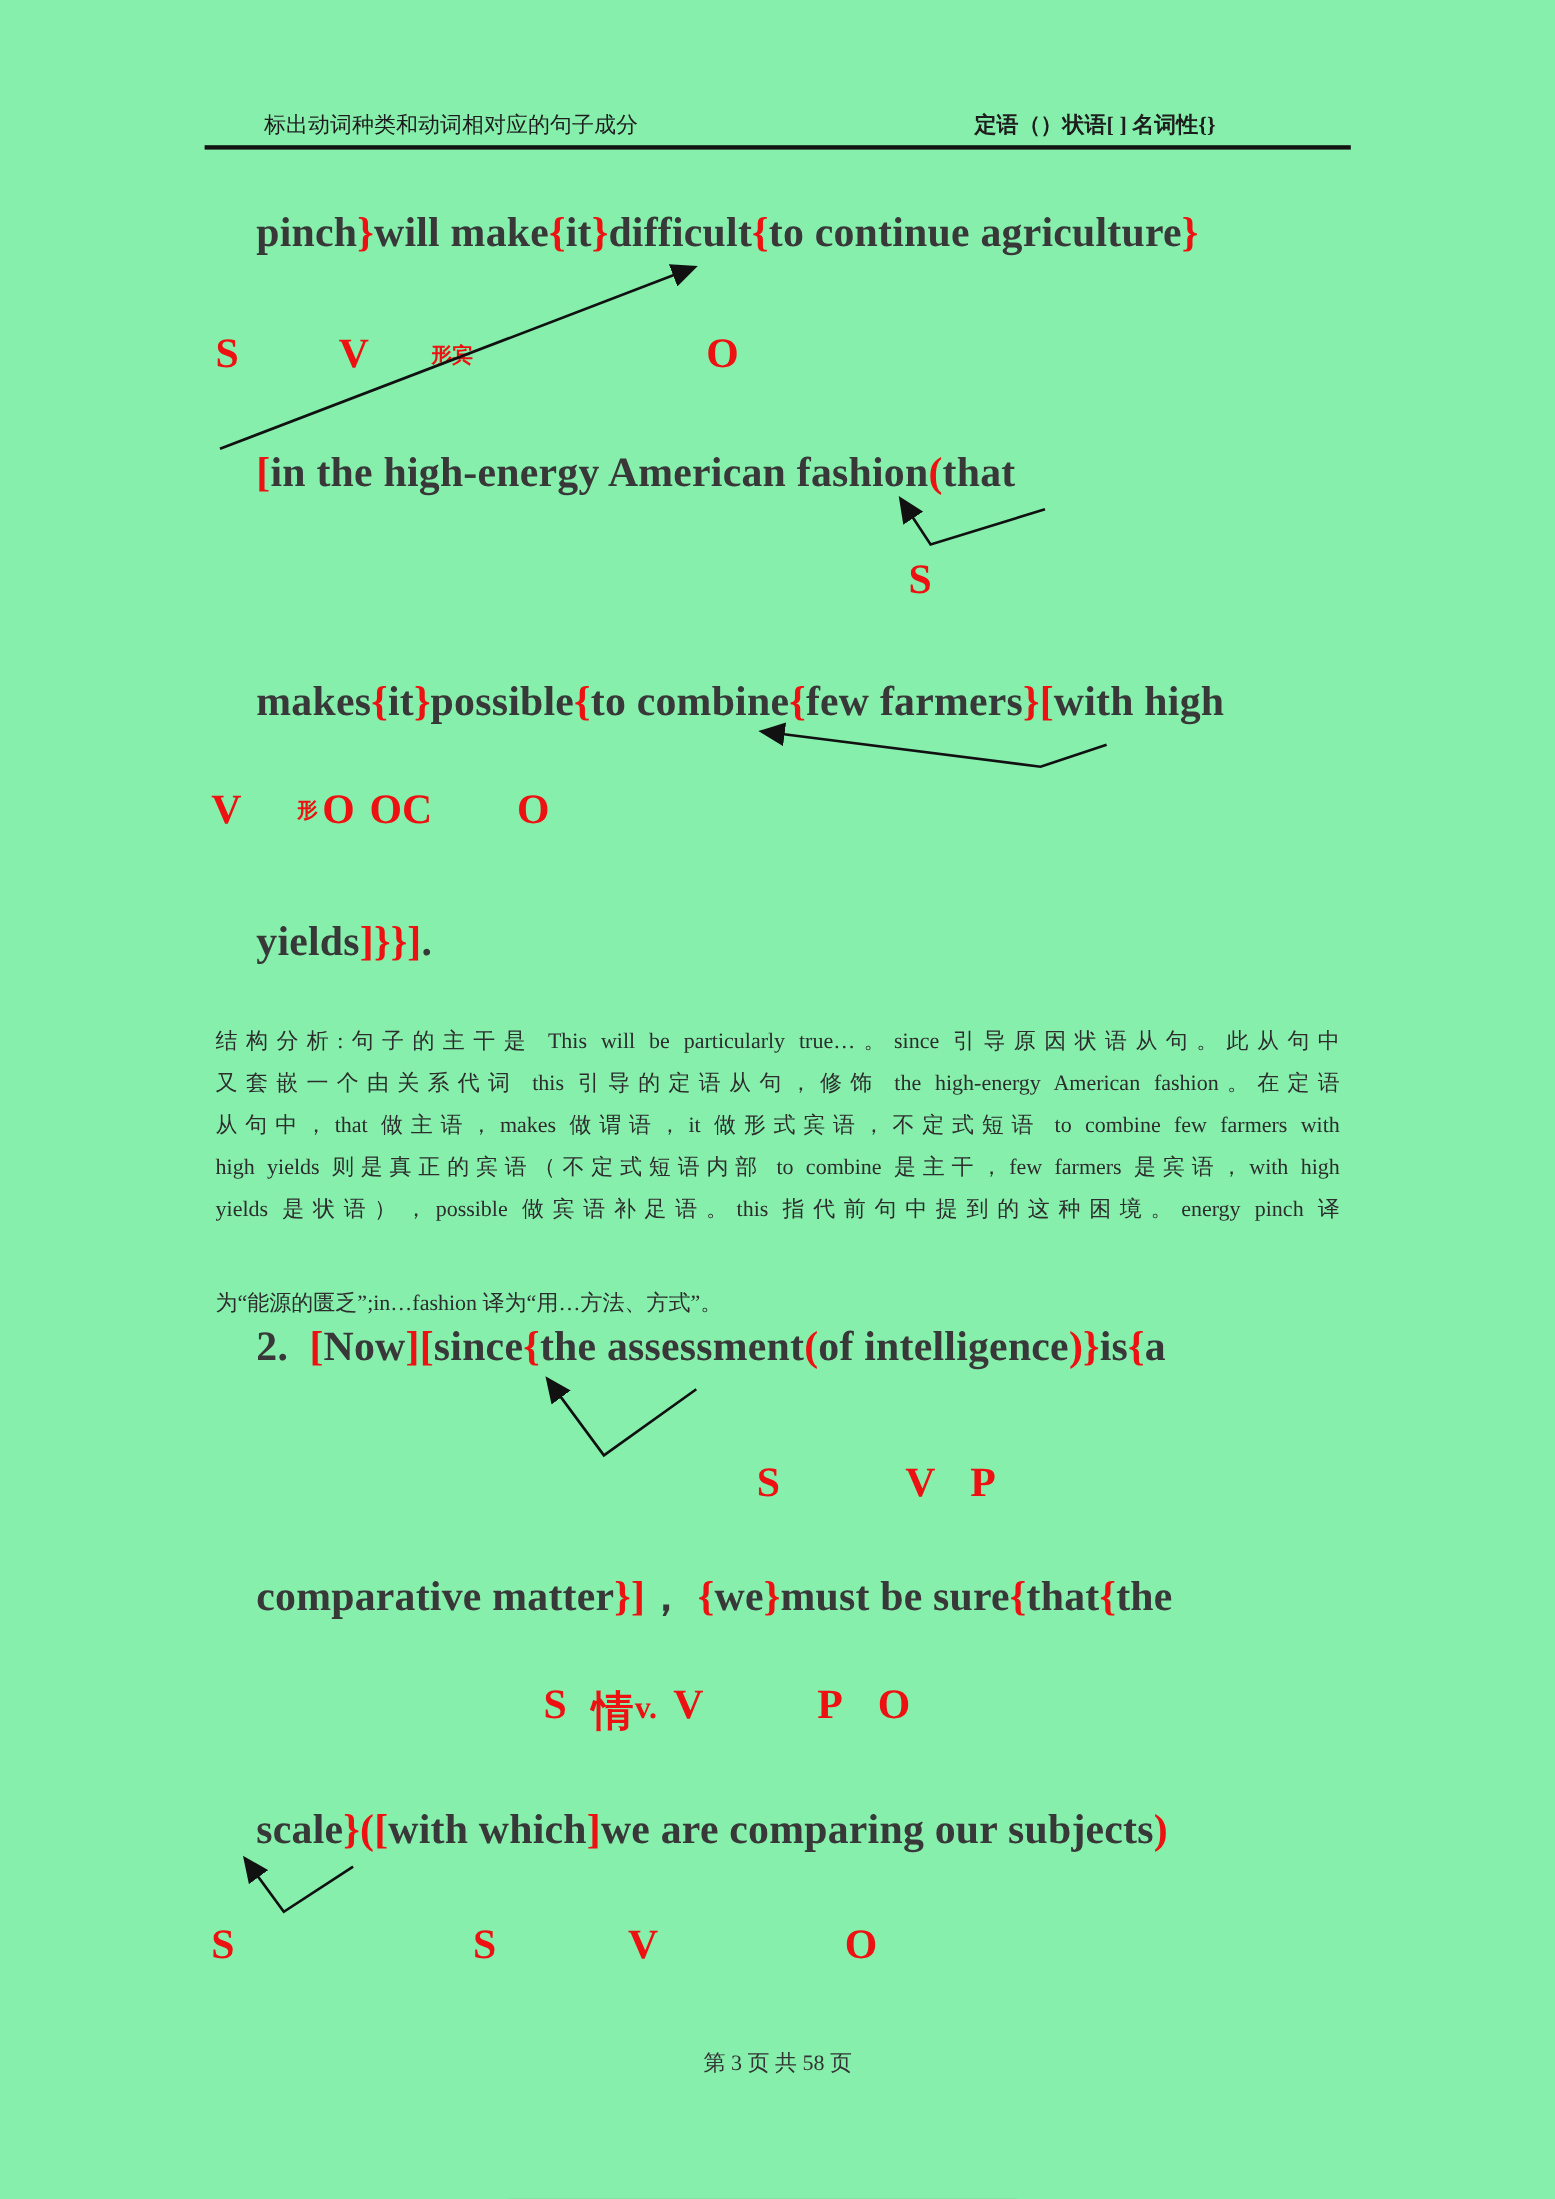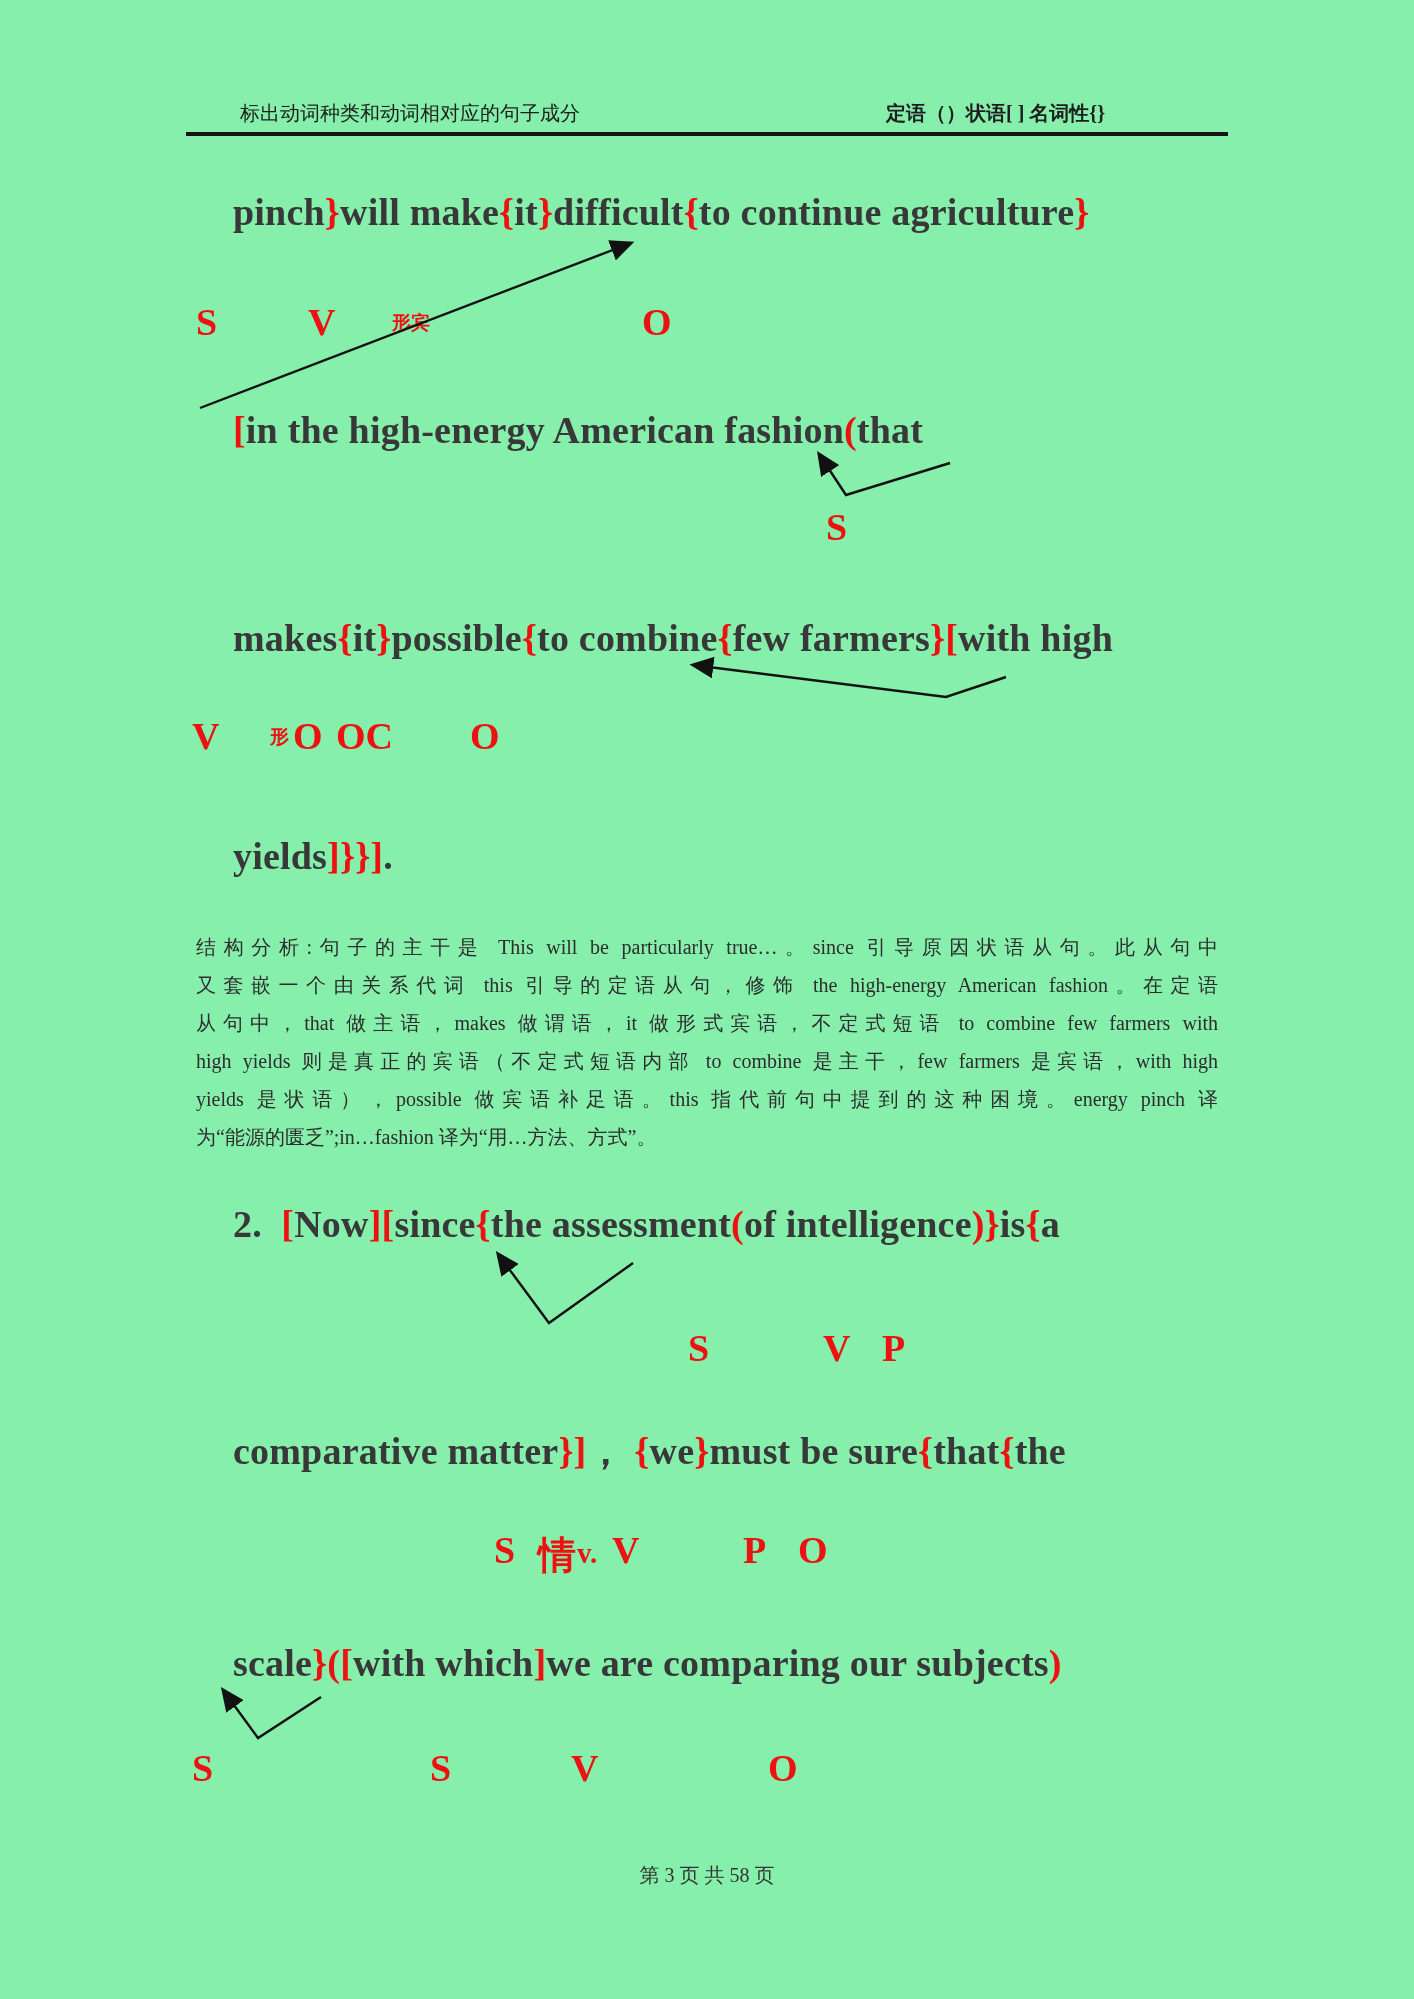--- a/index.html
+++ b/index.html
@@ -13,21 +13,21 @@
   .line{
     position:absolute;left:190px;font-size:38px;font-weight:bold;color:#383838;
     white-space:nowrap;letter-spacing:.2px;margin-left:43px;
   }
   .line .red{color:#ee1111;}
   .lbl{position:absolute;font-size:38px;font-weight:bold;color:#ee1111;white-space:nowrap;}
   .lbl.sm{font-size:19px;}
   .lbl.vsm{font-size:29px;}
   .para{position:absolute;left:196px;top:928px;width:1022px;font-size:20px;line-height:38px;color:#2d2d2d;}
   .pline{text-align:justify;text-align-last:justify;}
-  .pline.last{text-align:left;text-align-last:left;}
+  .pline.last{text-align:left;text-align-last:left;margin-top:48px;}
   .footer{position:absolute;left:0;top:1862px;width:1414px;text-align:center;font-size:20px;color:#333;}
   svg.arrows{position:absolute;left:0;top:0;pointer-events:none;}
 </style>
 </head>
 <body>
 
 <div class="page">
 
   <span class="hdr" style="left:240px;top:100px">标出动词种类和动词相对应的句子成分</span>
   <span class="hdr bold" style="left:838px;top:100px">定语（）状语[ ] 名词性{}</span>

